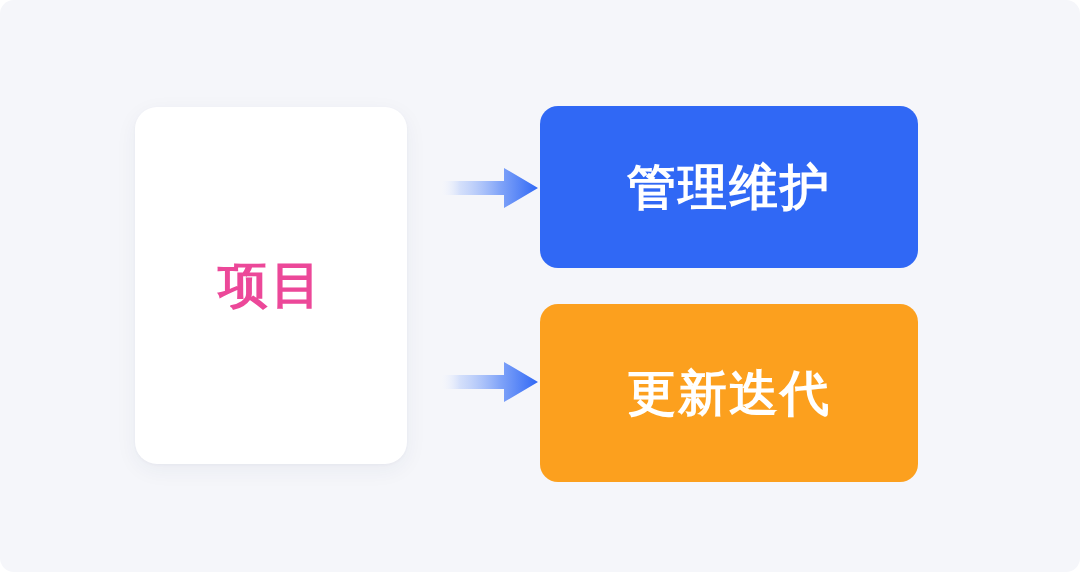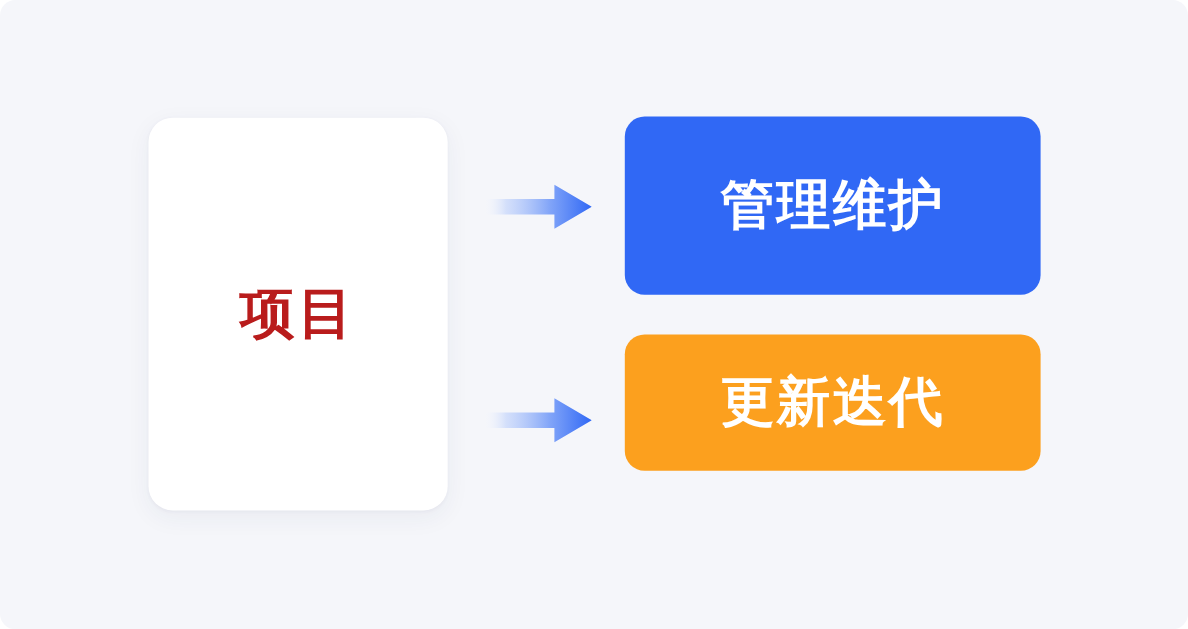--- a/index.html
+++ b/index.html
@@ -35,21 +35,21 @@
     border-radius: 22px;
     box-shadow: 0 6px 22px rgba(40, 50, 90, 0.055),
                 0 1px 3px rgba(40, 50, 90, 0.04);
     display: flex;
     flex-direction: column;
     align-items: center;
     justify-content: center;
     box-sizing: border-box;
   }
   .source-line {
-    color: #b91c1c;
+    color: #ec4899;
     font-size: 50px;
     font-weight: 700;
     line-height: 1.18;
     letter-spacing: 3px;
     text-align: center;
     white-space: nowrap;
   }
 
   
   .arrow {
@@ -58,21 +58,21 @@
     width: 100px;
     height: 46px;
   }
   .arrow.arrow-top    { top: 165px; }
   .arrow.arrow-bottom { top: 359px; }
   .arrow svg { display: block; width: 100%; height: 100%; }
 
   
   .action-btn {
     position: absolute;
-    left: 568px;
+    left: 540px;
     width: 378px;
     display: flex;
     align-items: center;
     justify-content: center;
     border-radius: 18px;
     box-sizing: border-box;
     border: none;
     padding: 2px;
     cursor: pointer;
   }
@@ -84,21 +84,21 @@
     line-height: 1;
     white-space: nowrap;
   }
   .btn-manage {
     top: 106px;
     height: 162px;
     background: #3068f5;
   }
   .btn-update {
     top: 304px;
-    height: 124px;
+    height: 178px;
     background: #fca01e;
   }
 </style>
 </head>
 <body>
 
 <div id="canvas">
 
   <div class="source-card">
     <div class="source-line">项目</div>

